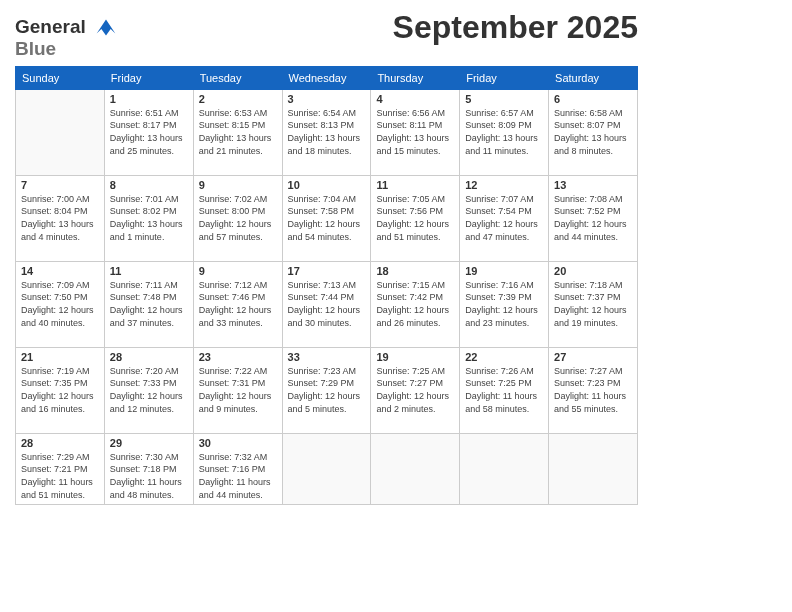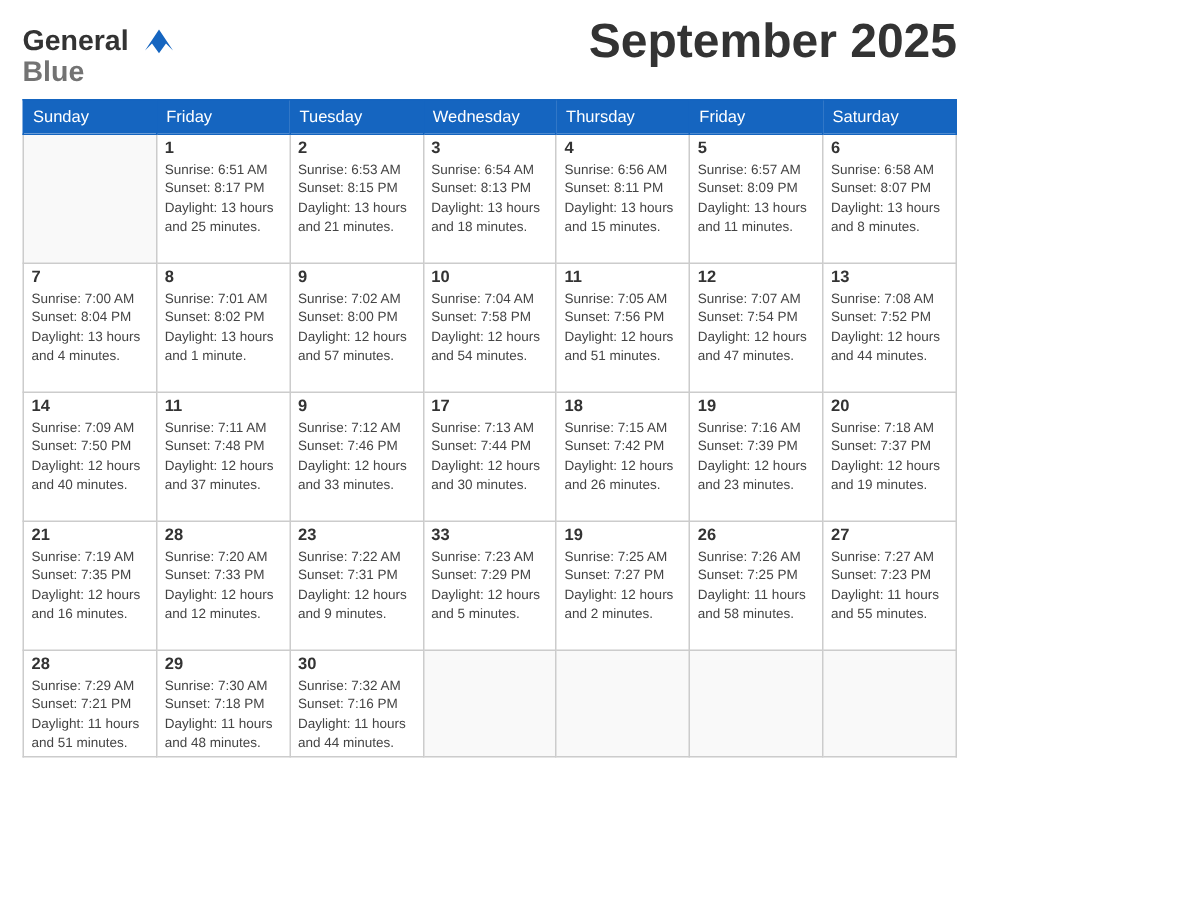--- a/index.html
+++ b/index.html
@@ -225,21 +225,21 @@
           </td>
           <td>
             <div class="day-num">33</div>
             <div class="day-info">Sunrise: 7:23 AM<br>Sunset: 7:29 PM<br>Daylight: 12 hours<br>and 5 minutes.</div>
           </td>
           <td>
             <div class="day-num">19</div>
             <div class="day-info">Sunrise: 7:25 AM<br>Sunset: 7:27 PM<br>Daylight: 12 hours<br>and 2 minutes.</div>
           </td>
           <td>
-            <div class="day-num">26</div>
+            <div class="day-num">22</div>
             <div class="day-info">Sunrise: 7:26 AM<br>Sunset: 7:25 PM<br>Daylight: 11 hours<br>and 58 minutes.</div>
           </td>
           <td>
             <div class="day-num">27</div>
             <div class="day-info">Sunrise: 7:27 AM<br>Sunset: 7:23 PM<br>Daylight: 11 hours<br>and 55 minutes.</div>
           </td>
         </tr>
         <tr class="last-row">
           <td>
             <div class="day-num">28</div>

